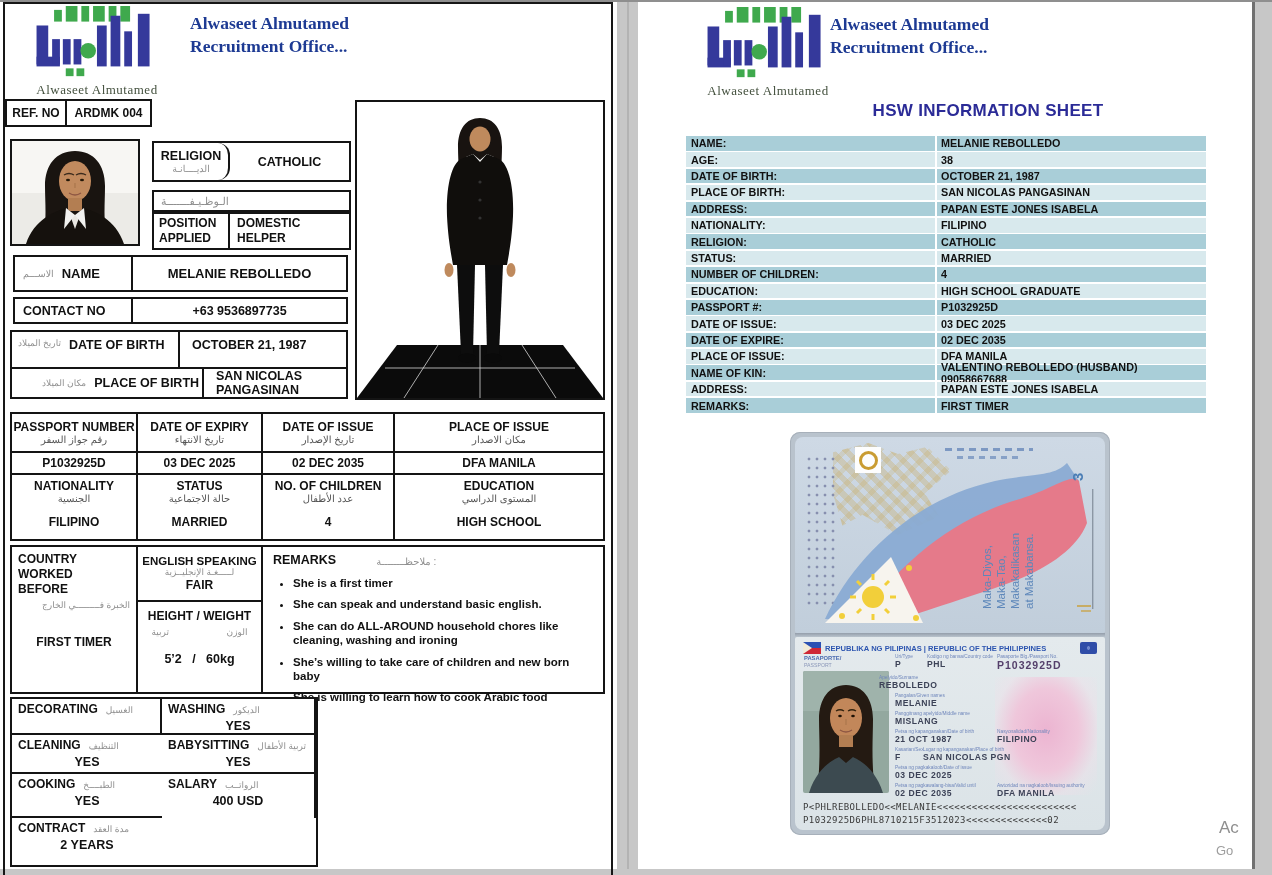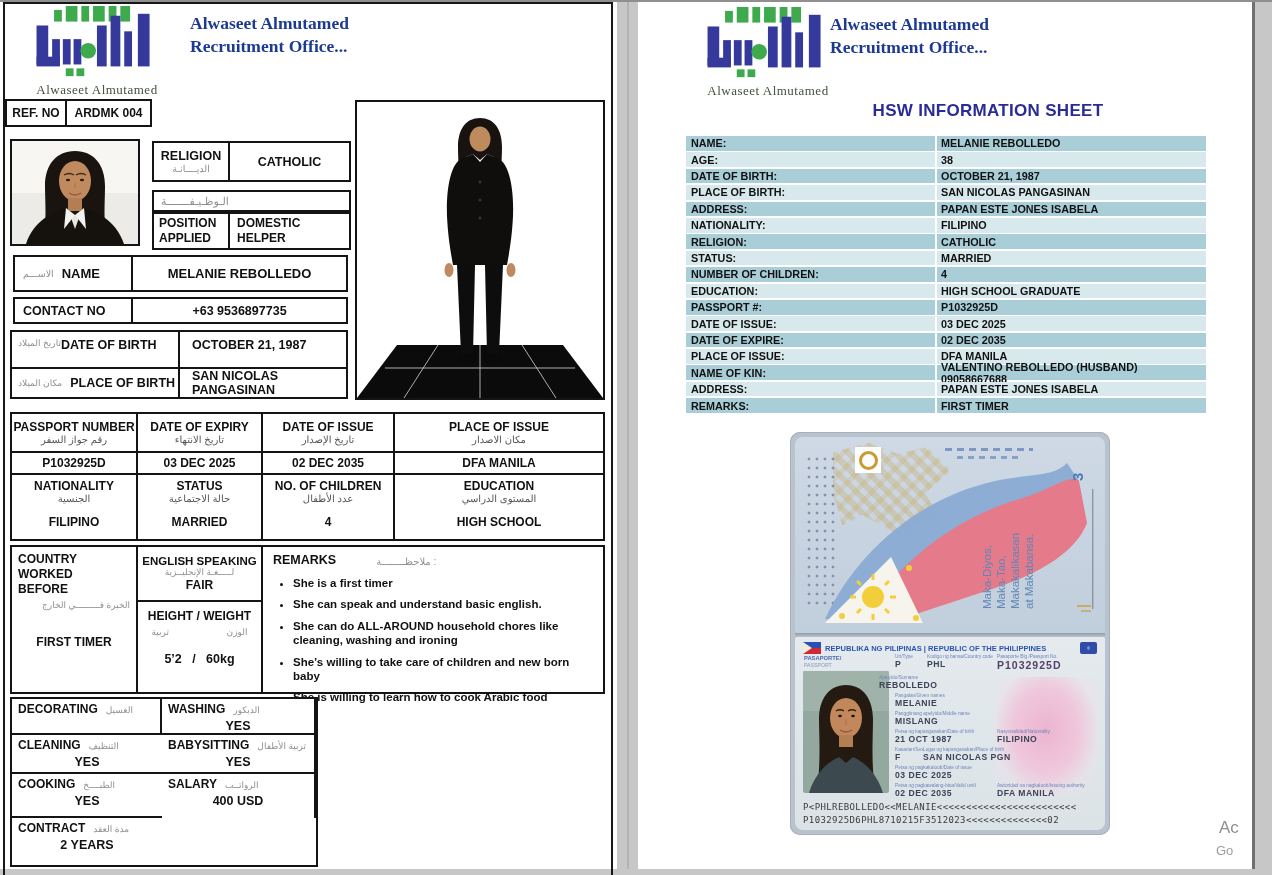--- a/index.html
+++ b/index.html
@@ -172,21 +172,21 @@
         <path d="M57 52 q6 4 12 0" stroke="#8e5743" stroke-width="1.4" fill="none"></path>
         <rect x="56" y="57" width="14" height="13" fill="#b37e52"></rect>
         <path d="M14 103 C22 78 44 70 54 67 L63 74 L72 67 C82 70 104 78 112 103 Z" fill="#15110d"></path>
         <polygon points="58,74 63,88 68,74" fill="#e9e7e2"></polygon>
         <polygon points="54,67 63,74 52,88" fill="#f2f2f0"></polygon>
         <polygon points="72,67 63,74 74,88" fill="#f2f2f0"></polygon>
       </svg>
     </div>
 
     <div class="bx flex" style="left:152px;top:141px;width:199px;height:41px;">
-      <div class="cbr" style="width:76px;display:flex;flex-direction:column;align-items:center;justify-content:center;">
+      <div class="cbr" style="width:76px;display:flex;flex-direction:column;align-items:center;justify-content:center;border-radius:12px;">
         <div class="lblsm" style="font-size:12.5px;">RELIGION</div>
         <div class="ar" style="font-size:9.5px;">الديــــانـة</div>
       </div>
       <div class="cc bold" style="flex:1;font-size:12.5px;">CATHOLIC</div>
     </div>
 
     <div class="bx cl" style="left:152px;top:190px;width:199px;height:22px;padding-left:7px;">
       <span class="ar" style="font-size:11px;">الـوظـيـفـــــــة</span>
     </div>
 
@@ -207,27 +207,27 @@
       <div class="cc bold" style="flex:1;font-size:13px;">MELANIE REBOLLEDO</div>
     </div>
 
     <div class="bx flex" style="left:13px;top:297px;width:335px;height:27px;">
       <div class="cbr cl bold" style="width:118px;padding-left:8px;font-size:12.5px;">CONTACT NO</div>
       <div class="cc bold" style="flex:1;font-size:12.5px;">+63 9536897735</div>
     </div>
 
     <div class="bx" style="left:10px;top:330px;width:338px;height:69px;">
       <div class="flex cbb" style="height:37px;">
-        <div class="cbr cl" style="width:168px;padding-left:6px;gap:0;align-items:flex-start;padding-top:6px;">
+        <div class="cbr cl" style="width:168px;padding-left:6px;gap:8px;align-items:flex-start;padding-top:6px;">
           <span class="ar" style="font-size:9px;">تاريخ الميلاد</span>
           <span class="bold" style="font-size:12.5px;">DATE OF BIRTH</span>
         </div>
         <div class="bold" style="flex:1;padding:6px 0 0 12px;font-size:12.5px;">OCTOBER 21, 1987</div>
       </div>
-      <div class="flex" style="height:28px;">
+      <div class="flex" style="height:28px;padding-left:24px;">
         <div class="cbr cl" style="width:168px;padding-left:6px;gap:8px;">
           <span class="ar" style="font-size:9px;">مكان الميلاد</span>
           <span class="bold" style="font-size:12.5px;">PLACE OF BIRTH</span>
         </div>
         <div class="cl bold" style="flex:1;padding-left:12px;font-size:12.5px;">SAN NICOLAS PANGASINAN</div>
       </div>
     </div>
 
     <div class="bx" style="left:355px;top:100px;width:250px;height:300px;">
       <svg width="246" height="296" viewBox="0 0 246 296">

